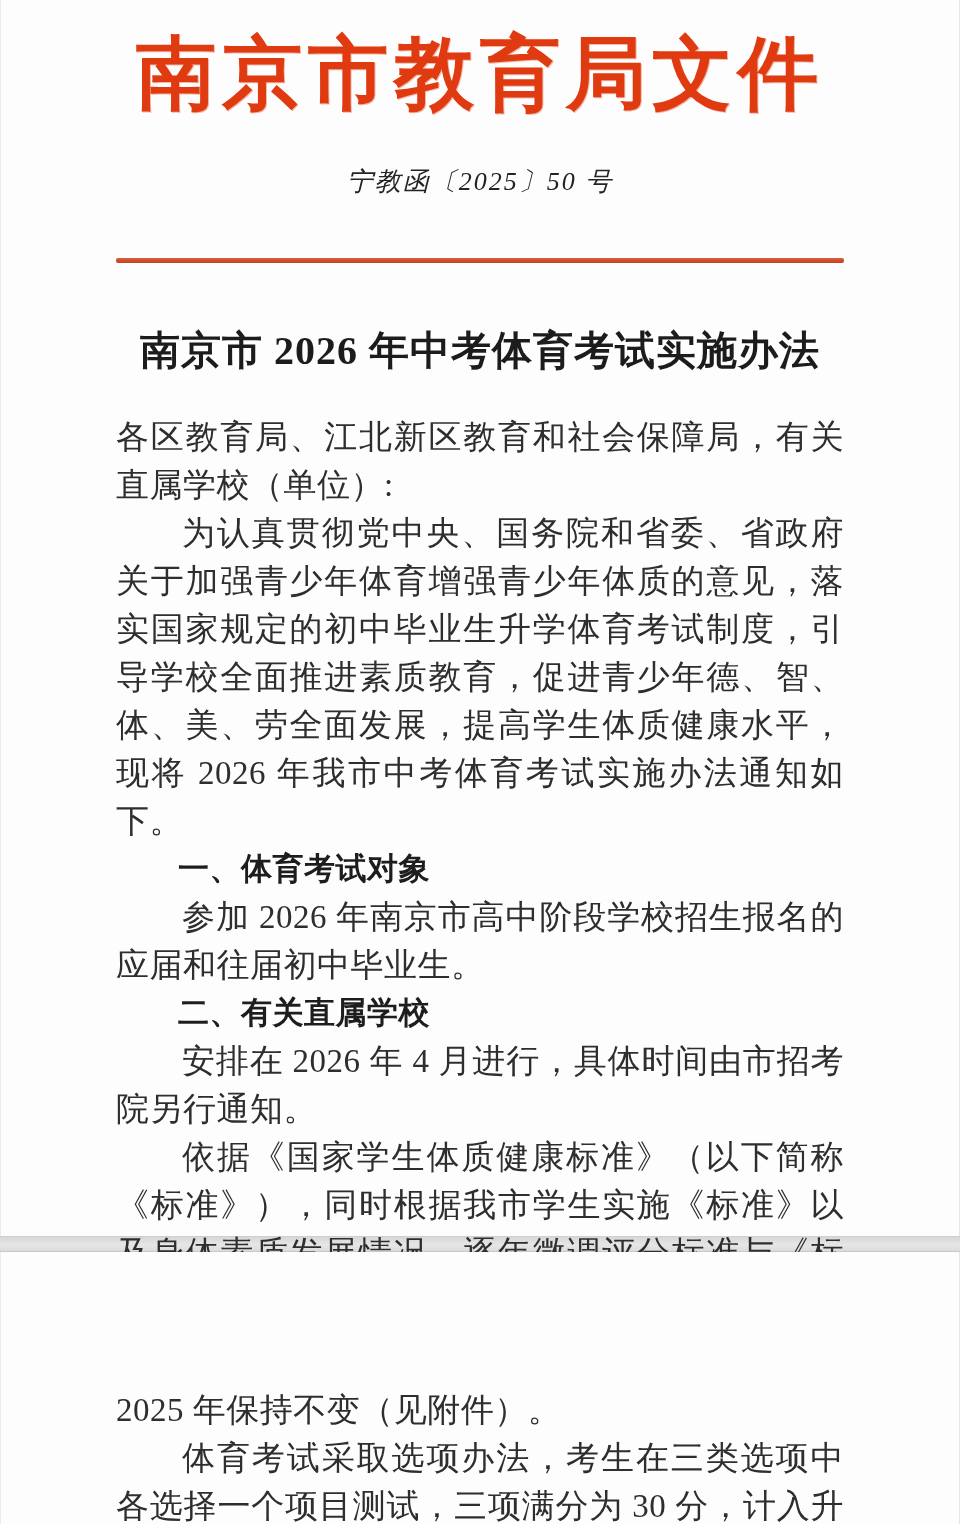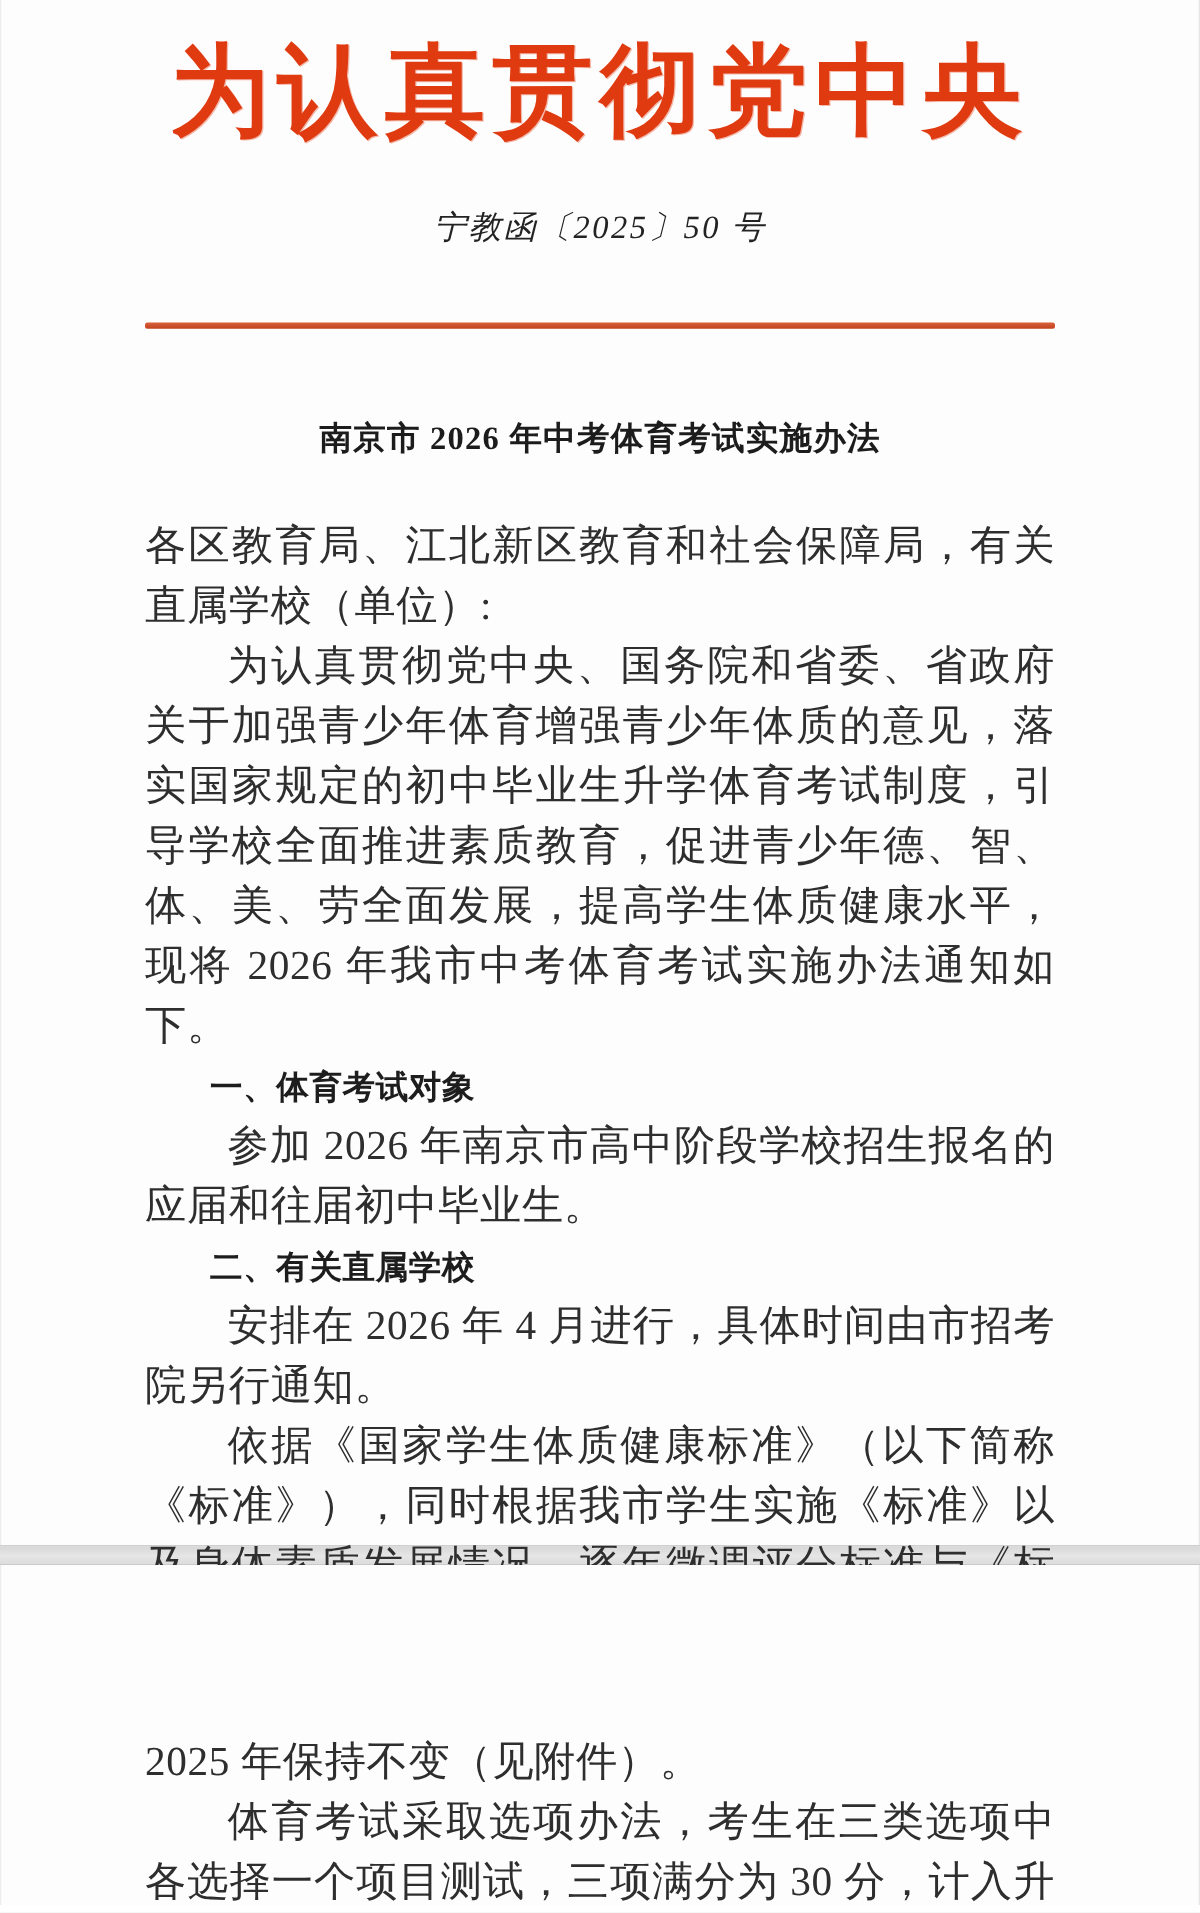--- a/index.html
+++ b/index.html
@@ -51,42 +51,42 @@
   .red-rule {
     margin-top: 58px;
     height: 5px;
     width: 100%;
     border: 0;
     background: linear-gradient(#d8603a, #c2421f);
     border-radius: 2px;
   }
   .doc-title {
     margin-top: 64px;
-    font-size: 26px;
+    font-size: 40px;
     line-height: 48px;
     font-weight: 700;
     text-align: center;
     color: #1c1c1c;
     letter-spacing: 1px;
     font-family: Liberation Serif, serif;
   }
   .body-text {
     margin-top: 38px;
     color: #2e2e2e;
   }
   .para {
     font-size: 33px;
     line-height: 48px;
     text-align: justify;
     letter-spacing: 0.5px;
     color: #2e2e2e;
   }
   .indent { text-indent: 2em; }
   .sec-heading {
-    font-size: 26px;
+    font-size: 31px;
     line-height: 48px;
     font-weight: 700;
     text-indent: 2em;
     color: #1d1d1d;
     font-family: "Liberation Sans", "DejaVu Sans", sans-serif;
     letter-spacing: 0.5px;
   }
   .page-number {
     margin-top: 8px;
     font-size: 17px;
@@ -106,21 +106,21 @@
   .page2 .page-inner { padding-top: 134px; }
 </style>
 </head>
 <body>
 
 <div class="doc">
 
   <section class="page page1">
     <div class="page-inner">
 
-      <h1 class="letterhead">为认真贯彻党中央</h1>
+      <h1 class="letterhead">南京市教育局文件</h1>
 
       <div class="doc-number">宁教函〔2025〕50 号</div>
 
       <hr class="red-rule">
 
       <h2 class="doc-title">南京市 2026 年中考体育考试实施办法</h2>
 
       <div class="body-text">
         <p class="para">各区教育局、江北新区教育和社会保障局，有关直属学校（单位）:</p>
 

